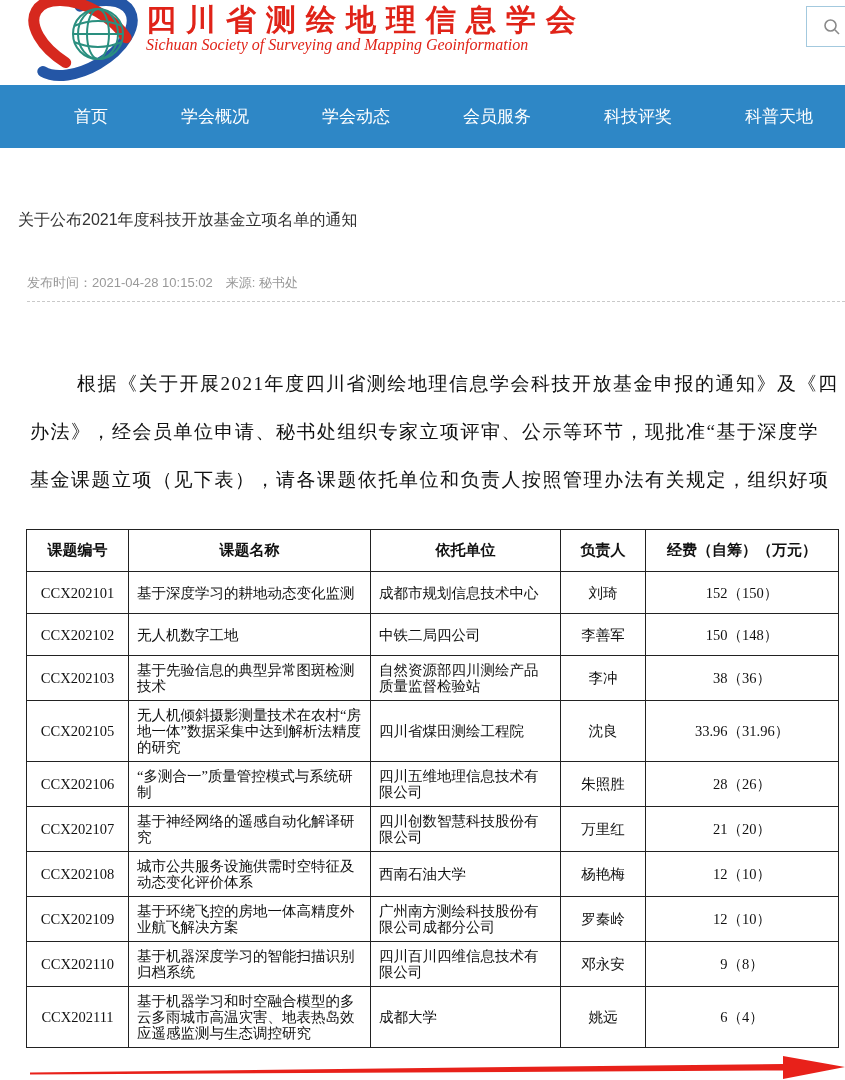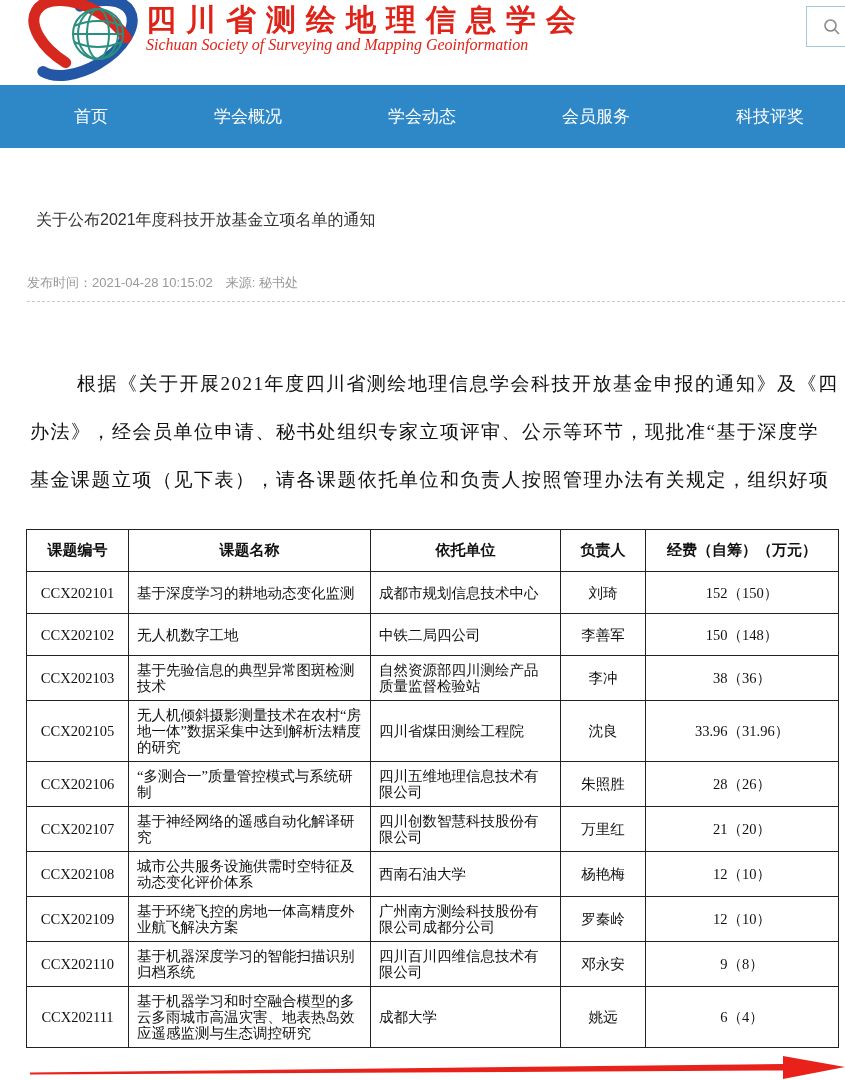--- a/index.html
+++ b/index.html
@@ -25,27 +25,27 @@
   .search-box {
     position:absolute; left:806px; top:6px; width:90px; height:41px;
     border:1px solid #a3c9de; background:#fff;
   }
   .search-icon { position:absolute; left:16px; top:11px; }
 
   
   .nav {
     position:absolute; left:0; top:85px; width:845px; height:63px;
     background:#2e87c6; display:flex; align-items:center;
-    padding-left:74px; gap:106px;
+    padding-left:74px; gap:73px;
   }
   .nav-item { color:#ffffff; font-size:17px; white-space:nowrap; cursor:pointer; }
 
   
   .article-title {
-    position:absolute; left:36px; top:210px;
+    position:absolute; left:18px; top:210px;
     font-size:16px; color:#333; white-space:nowrap;
   }
   .article-meta {
     position:absolute; left:27px; top:274px;
     font-size:13px; color:#999; white-space:nowrap;
   }
   .separator {
     position:absolute; left:27px; top:301px; width:818px; height:0;
     border-top:1px dashed #c9c9c9;
   }

